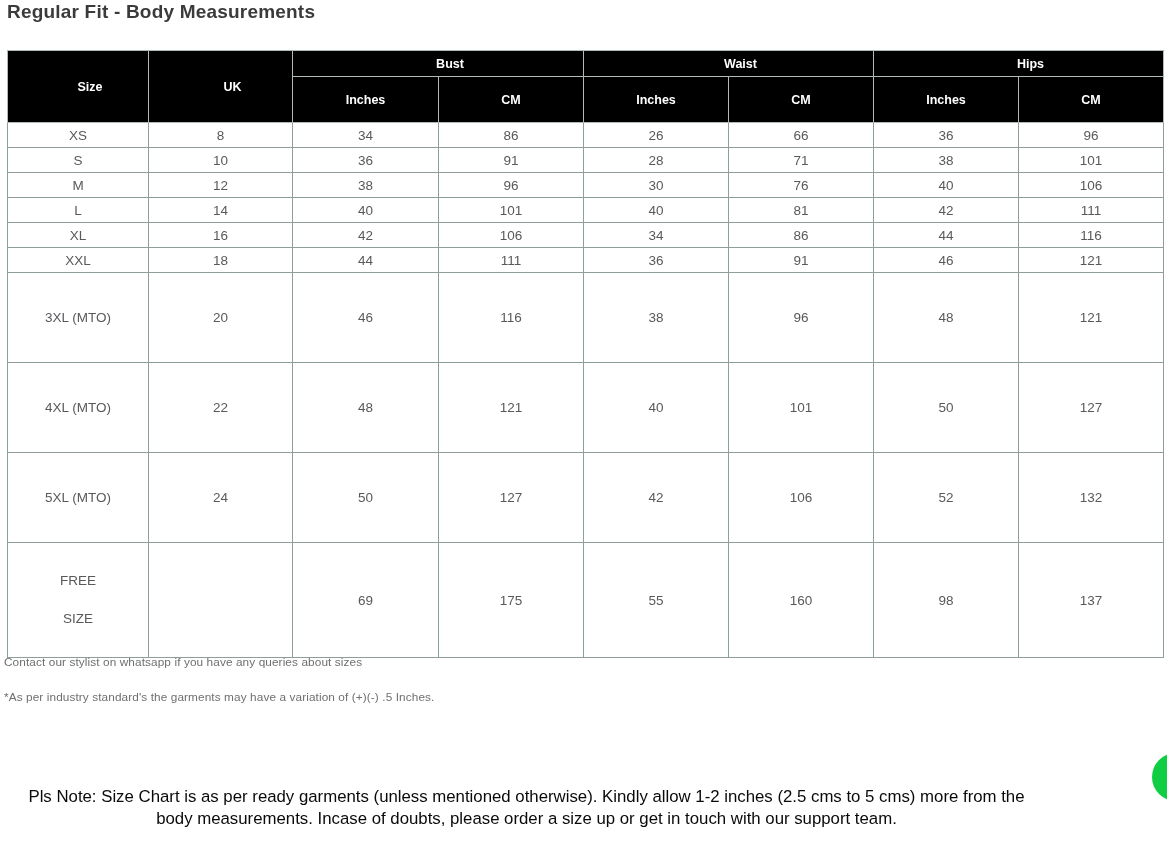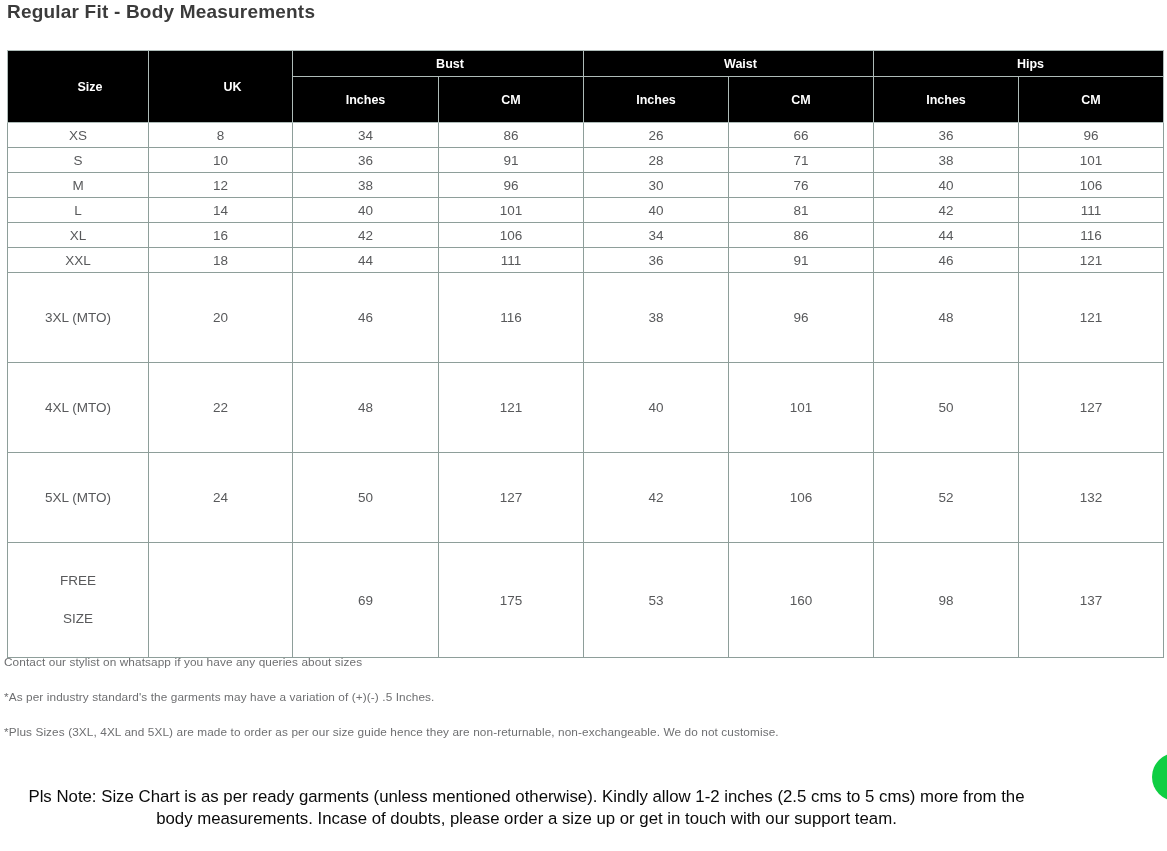--- a/index.html
+++ b/index.html
@@ -204,29 +204,28 @@
       <td>106</td>
       <td>52</td>
       <td>132</td>
     </tr>
     <tr class="row-xl">
       <td class="free-size">FREE
 SIZE</td>
       <td></td>
       <td>69</td>
       <td>175</td>
-      <td>53</td>
+      <td>55</td>
       <td>160</td>
       <td>98</td>
       <td>137</td>
     </tr>
   </tbody>
 </table>
 
 <div class="notes">
   <p class="note-line">Contact our stylist on whatsapp if you have any queries about sizes</p>
   <p class="note-line">*As per industry standard's the garments may have a variation of (+)(-) .5 Inches.</p>
-  <p class="note-line">*Plus Sizes (3XL, 4XL and 5XL) are made to order as per our size guide hence they are non-returnable, non-exchangeable. We do not customise.</p>
 </div>
 
 <p class="pls-note">Pls Note: Size Chart is as per ready garments (unless mentioned otherwise). Kindly allow 1-2 inches (2.5 cms to 5 cms) more from the body measurements. Incase of doubts, please order a size up or get in touch with our support team.</p>
 
 <button class="whatsapp-button" aria-label="chat"></button>
 
 </body></html>

